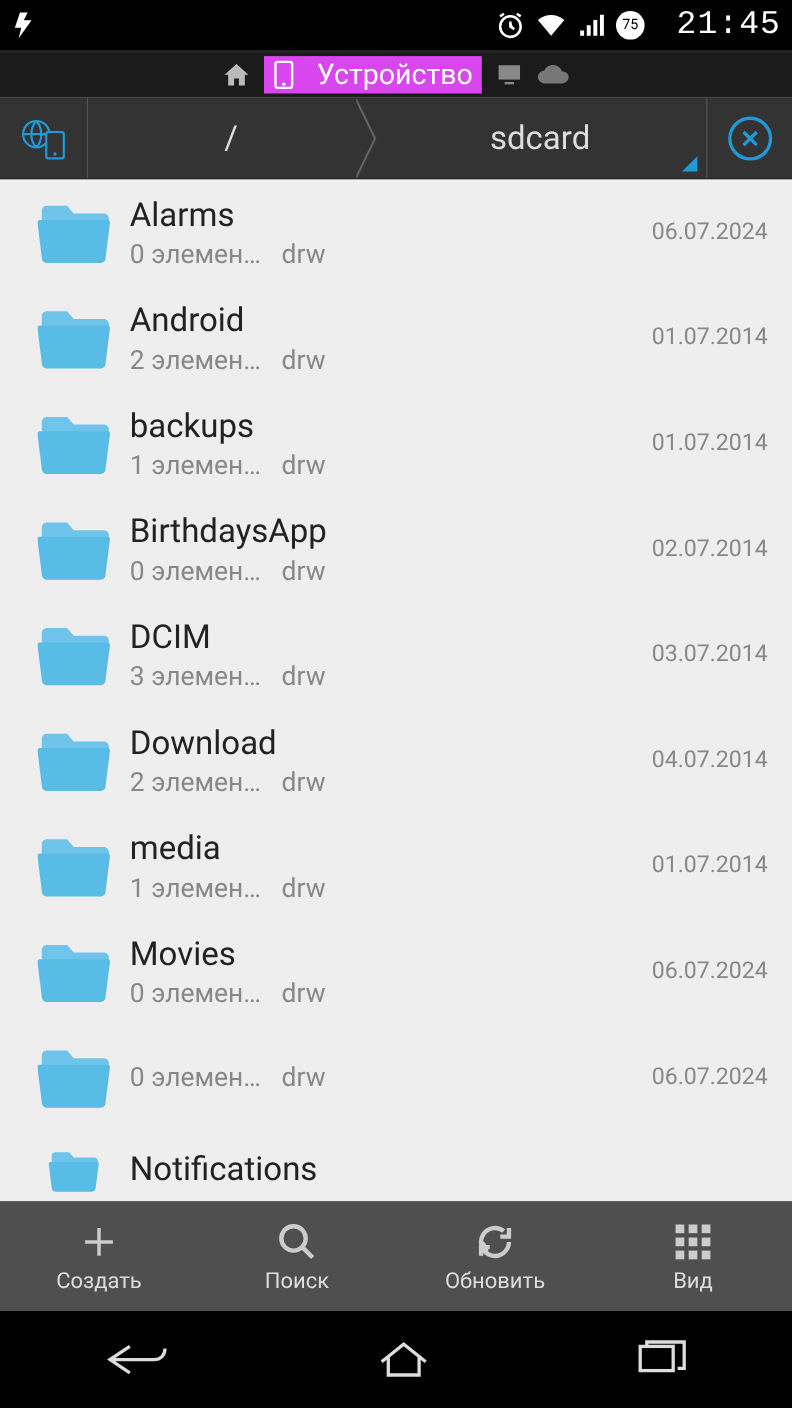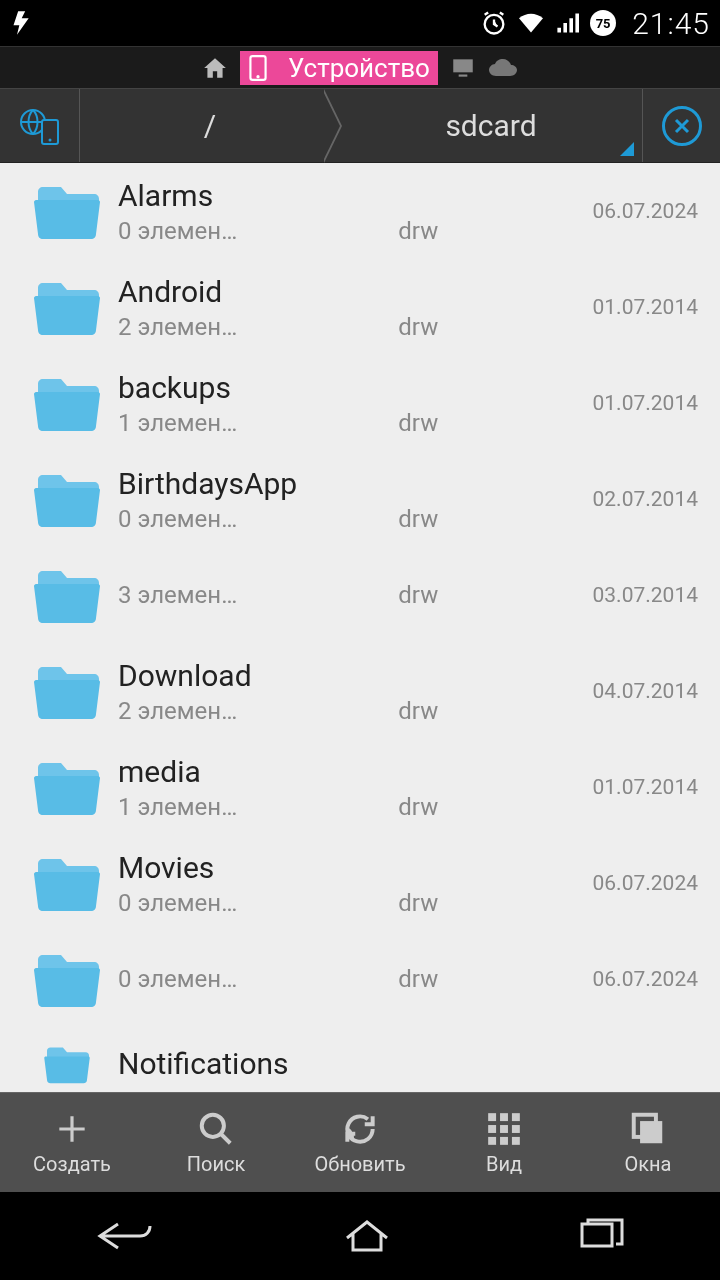--- a/index.html
+++ b/index.html
@@ -4,27 +4,27 @@
 <style>
 * { margin: 0; padding: 0; box-sizing: border-box; font-family: Roboto, Arial, sans-serif; }
 html, body { width: 720px; height: 1280px; overflow: hidden; background: #000; }
 
 
 .status-bar { height: 46px; background: #000; display: flex; align-items: center; justify-content: space-between; padding: 0 10px; color: #fff; }
 .status-left { display: flex; align-items: center; }
 .status-right { display: flex; align-items: center; gap: 8px; }
 .status-right svg { fill: #fff; }
 .battery-wrap { position: relative; display:flex; align-items:center; }
-.battery-text { position:absolute; left:50%; top:50%; transform:translate(-50%,-50%); font-size:13px; color:#000; font-weight:700;}
-.clock { font-size: 30px; font-weight:300; letter-spacing:1px; margin-left:6px;}
+.battery-text { position:absolute; left:50%; top:50%; transform:translate(-50%,-50%); font-size:13px; color:#000; font-weight:400;}
+.clock { font-size: 30px; font-weight:300; letter-spacing:1px; margin-left:19px;font-family:Liberation Mono, monospace;}
 
 
 .top-tabs { height: 42px; background: #1b1b1b; border-top:1px solid #333; display: flex; align-items: center; justify-content: center; gap: 12px; }
 .top-tabs svg { fill: #bbb; }
-.device-tab { background: #ec4899; color: #fff; padding: 2px 8px; font-size: 26px; display:flex; align-items:center; gap:20px; }
+.device-tab { background: #d946ef; color: #fff; padding: 2px 8px; font-size: 26px; display:flex; align-items:center; gap:20px; }
 .device-tab svg { fill:#fff; }
 
 
 .path-bar { height: 75px; background: #333333; display: flex; align-items:stretch; border-top:1px solid #444; border-bottom:1px solid #222;}
 .path-btn-left { width: 80px; display:flex; align-items:center; justify-content:center; border-right:1px solid #555; }
 .path-btn-left svg { fill:#1e9ad6; }
 .path-segments { flex:1; display:flex; }
 .path-seg { position:relative; display:flex; align-items:center; justify-content:center; color:#ddd; font-size:30px; }
 .path-seg.root { width: 260px; }
 .path-seg.current { flex:1;text-align:center; }
@@ -37,21 +37,21 @@
 
 
 .file-list { height: 929px; background:#eeeeee; overflow:hidden; }
 .file-item { height:96px; display:flex; align-items:center; padding:0 22px 0 34px; }
 .folder-icon { width:66px; height:58px; margin-right:18px; flex-shrink:0; }
 .folder-svg { width:100%; height:100%; }
 .file-info { flex:1; min-width:0; display:flex; flex-direction:column; justify-content:center; gap:4px;}
 .file-name { font-size:30px; color:#222; font-weight:400; white-space:nowrap; overflow:hidden; text-overflow:ellipsis;}
 .file-sub { display:flex; align-items:baseline; font-size:24px; color:#888; }
 .file-count { width:130px; white-space:nowrap; overflow:hidden; text-overflow:ellipsis;}
-.file-perm { flex:1; text-align:center; padding-left:8px;}
+.file-perm { flex:1; text-align:left; padding-left:8px;}
 .file-date { font-size:21px; color:#888; margin-left:12px; white-space:nowrap;}
 .file-partial .file-name { font-size:30px; }
 
 
 .toolbar { height:100px; background:#4f4f4f; border-top:1px solid #666; display:flex;text-align:right; }
 .tool-btn { flex:1; display:flex; flex-direction:column; align-items:center; justify-content:center; gap:4px; color:#ddd; font-size:20px;}
 .tool-btn svg { fill:#ccc; }
 
 
 .nav-bar { height:88px; background:#000; display:flex; align-items:center; justify-content:space-around;}
@@ -191,20 +191,21 @@
       </div>
     </div>
     <div class="file-date">02.07.2014</div>
     </div>
     <div class="file-item">
     <div class="folder-icon"><svg class="folder-svg" viewBox="0 0 66 58">
   <path fill="#6ec4ea" d="M4 10c0-3 2-5 5-5h18l6 7h27c3 0 5 2 5 5v3H4z"></path>
   <path fill="#58bce6" d="M2 18h62c1 0 2 1 2 2L62 52c0 3-2 5-5 5H9c-3 0-5-2-5-5L0 20c0-1 1-2 2-2z"></path>
 </svg></div>
     <div class="file-info">
+      <div class="file-name">DCIM</div>
       <div class="file-sub">
         <span class="file-count">3 элемент(-…</span>
         <span class="file-perm">drw</span>
       </div>
     </div>
     <div class="file-date">03.07.2014</div>
     </div>
     <div class="file-item">
     <div class="folder-icon"><svg class="folder-svg" viewBox="0 0 66 58">
   <path fill="#6ec4ea" d="M4 10c0-3 2-5 5-5h18l6 7h27c3 0 5 2 5 5v3H4z"></path>
@@ -298,27 +299,20 @@
         <rect x="17" y="2" width="5" height="5"></rect>
         <rect x="2" y="9.5" width="5" height="5"></rect>
         <rect x="9.5" y="9.5" width="5" height="5"></rect>
         <rect x="17" y="9.5" width="5" height="5"></rect>
         <rect x="2" y="17" width="5" height="5"></rect>
         <rect x="9.5" y="17" width="5" height="5"></rect>
         <rect x="17" y="17" width="5" height="5"></rect>
       </svg>
     <span>Вид</span>
   </div>
-  <div class="tool-btn">
-    <svg width="38" height="38" viewBox="0 0 24 24">
-        <rect x="3" y="3" width="14" height="14" fill="none" stroke="#ccc" stroke-width="2.5"></rect>
-        <rect x="7" y="7" width="14" height="14" fill="#ccc"></rect>
-      </svg>
-    <span>Окна</span>
-  </div>
 </div>
 
 <div class="nav-bar">
   <svg width="70" height="40" viewBox="0 0 70 40">
       <path d="M28 8L10 20l18 12M10 20h40c6 0 10-4 10-10"></path>
     </svg>
   <svg width="56" height="40" viewBox="0 0 56 40">
       <path d="M8 22L28 6l20 16M14 18v16h28V18"></path>
     </svg>
   <svg width="56" height="40" viewBox="0 0 56 40">

